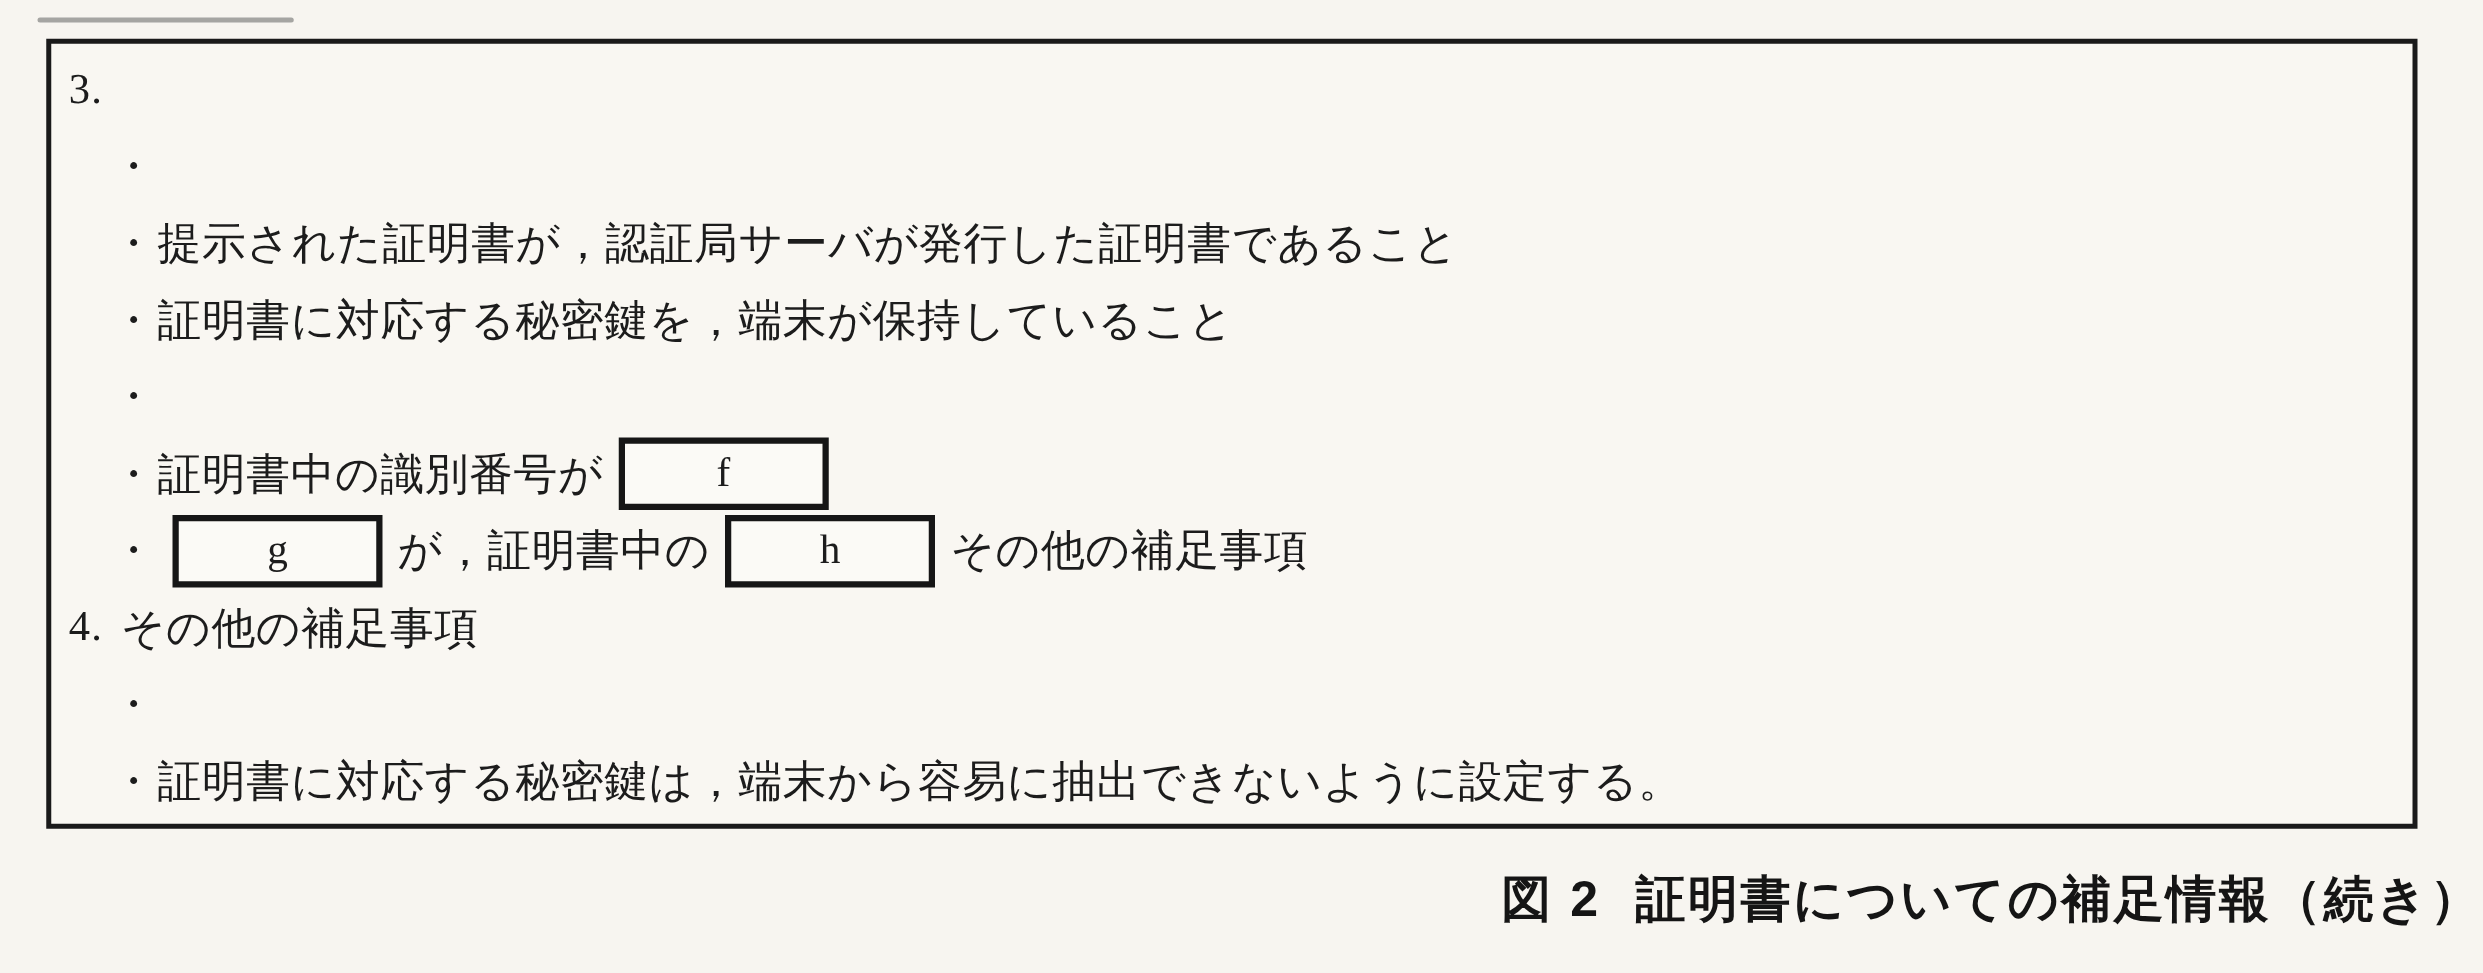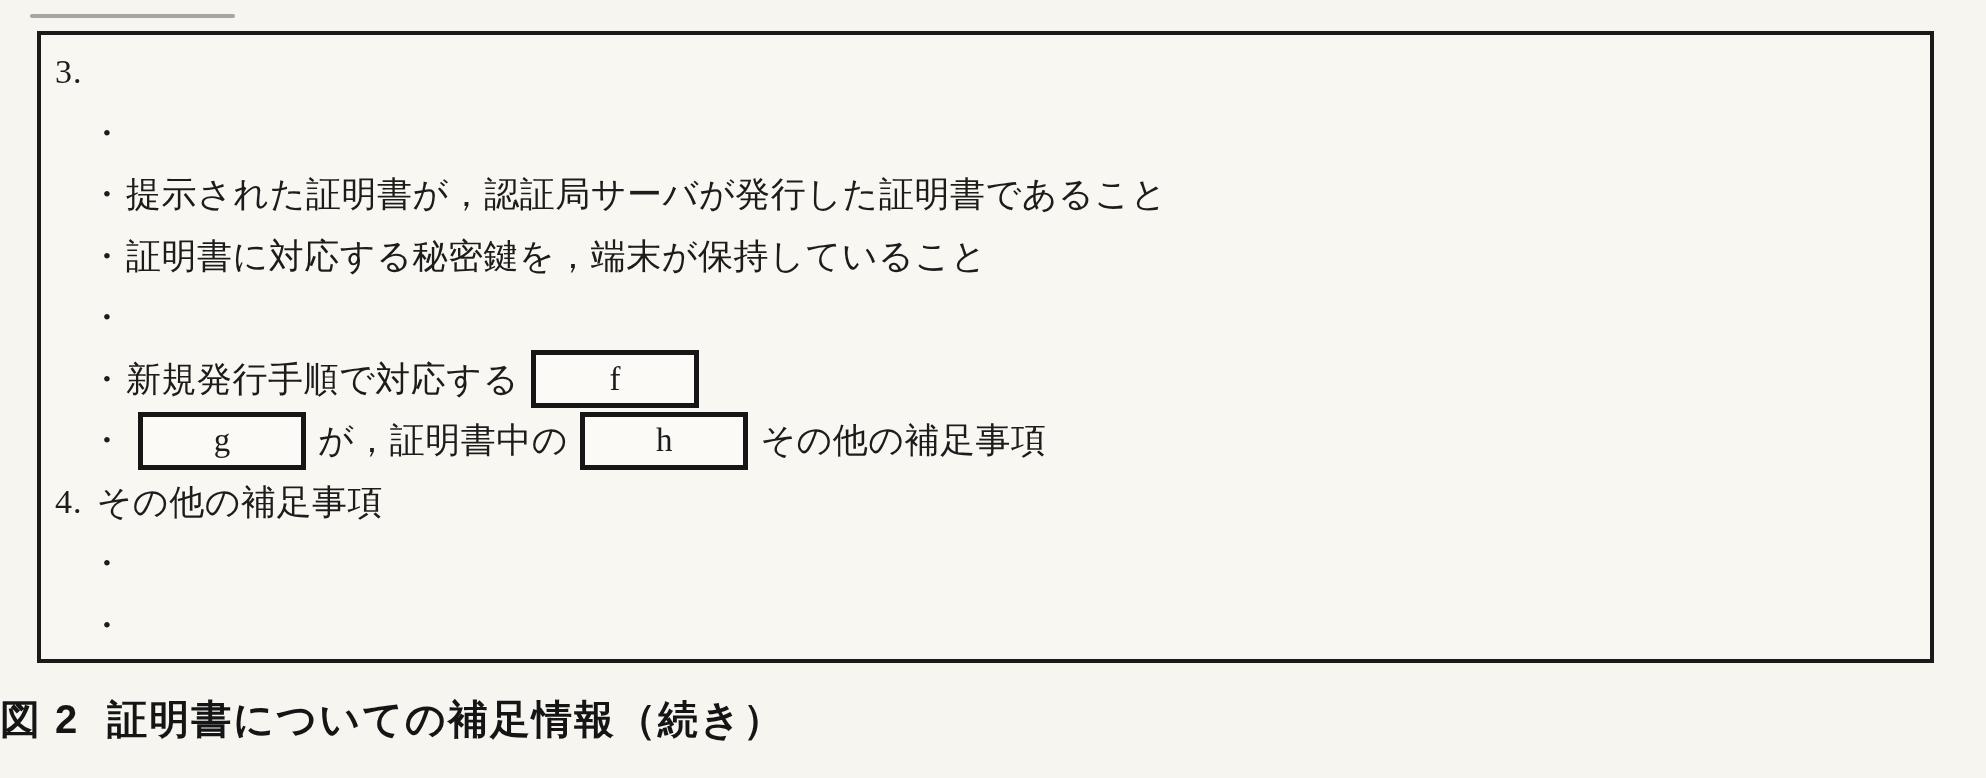--- a/index.html
+++ b/index.html
@@ -76,21 +76,21 @@
     margin: 0 12px;
     font-size: 33px;
     font-family: "Liberation Serif", "DejaVu Serif", serif;
     color: #1c1c1c;
   }
   .caption {
     position: absolute;
     left: 0;
     right: 0;
     top: 692px;
-    text-align: left;
+    text-align: right;
     font-family: "Liberation Sans", "DejaVu Sans", sans-serif;
     font-weight: bold;
     font-size: 40px;
     letter-spacing: 2px;
     color: #151515;
   }
   .caption .caption-prefix {
     margin-right: 28px;
   }
 </style>
@@ -115,39 +115,40 @@
         </div>
         <div class="line indent-1">
           <span class="marker bullet">・</span>
           <span class="seg-text">証明書に対応する秘密鍵を，端末が保持していること</span>
         </div>
         <div class="line indent-1">
           <span class="marker bullet">・</span>
         </div>
         <div class="line indent-1">
           <span class="marker bullet">・</span>
-          <span class="seg-text">新規発行手順で対応する</span>
+          <span class="seg-text">証明書中の識別番号が</span>
           <span class="blank-box">f</span>
         </div>
         <div class="line indent-1">
           <span class="marker bullet">・</span>
           <span class="blank-box">g</span>
           <span class="seg-text">が，証明書中の</span>
           <span class="blank-box">h</span>
           <span class="seg-text">その他の補足事項</span>
         </div>
         <div class="line indent-0">
           <span class="marker number">4.</span>
           <span class="seg-text">その他の補足事項</span>
         </div>
         <div class="line indent-1">
           <span class="marker bullet">・</span>
         </div>
         <div class="line indent-1">
           <span class="marker bullet">・</span>
+          <span class="seg-text">証明書に対応する秘密鍵は，端末から容易に抽出できないように設定する。</span>
         </div>
       </div>
   </div>
 
   <div class="caption">
     <span class="caption-prefix">図 2</span><span>証明書についての補足情報（続き）</span>
   </div>
 
 </div>
 

